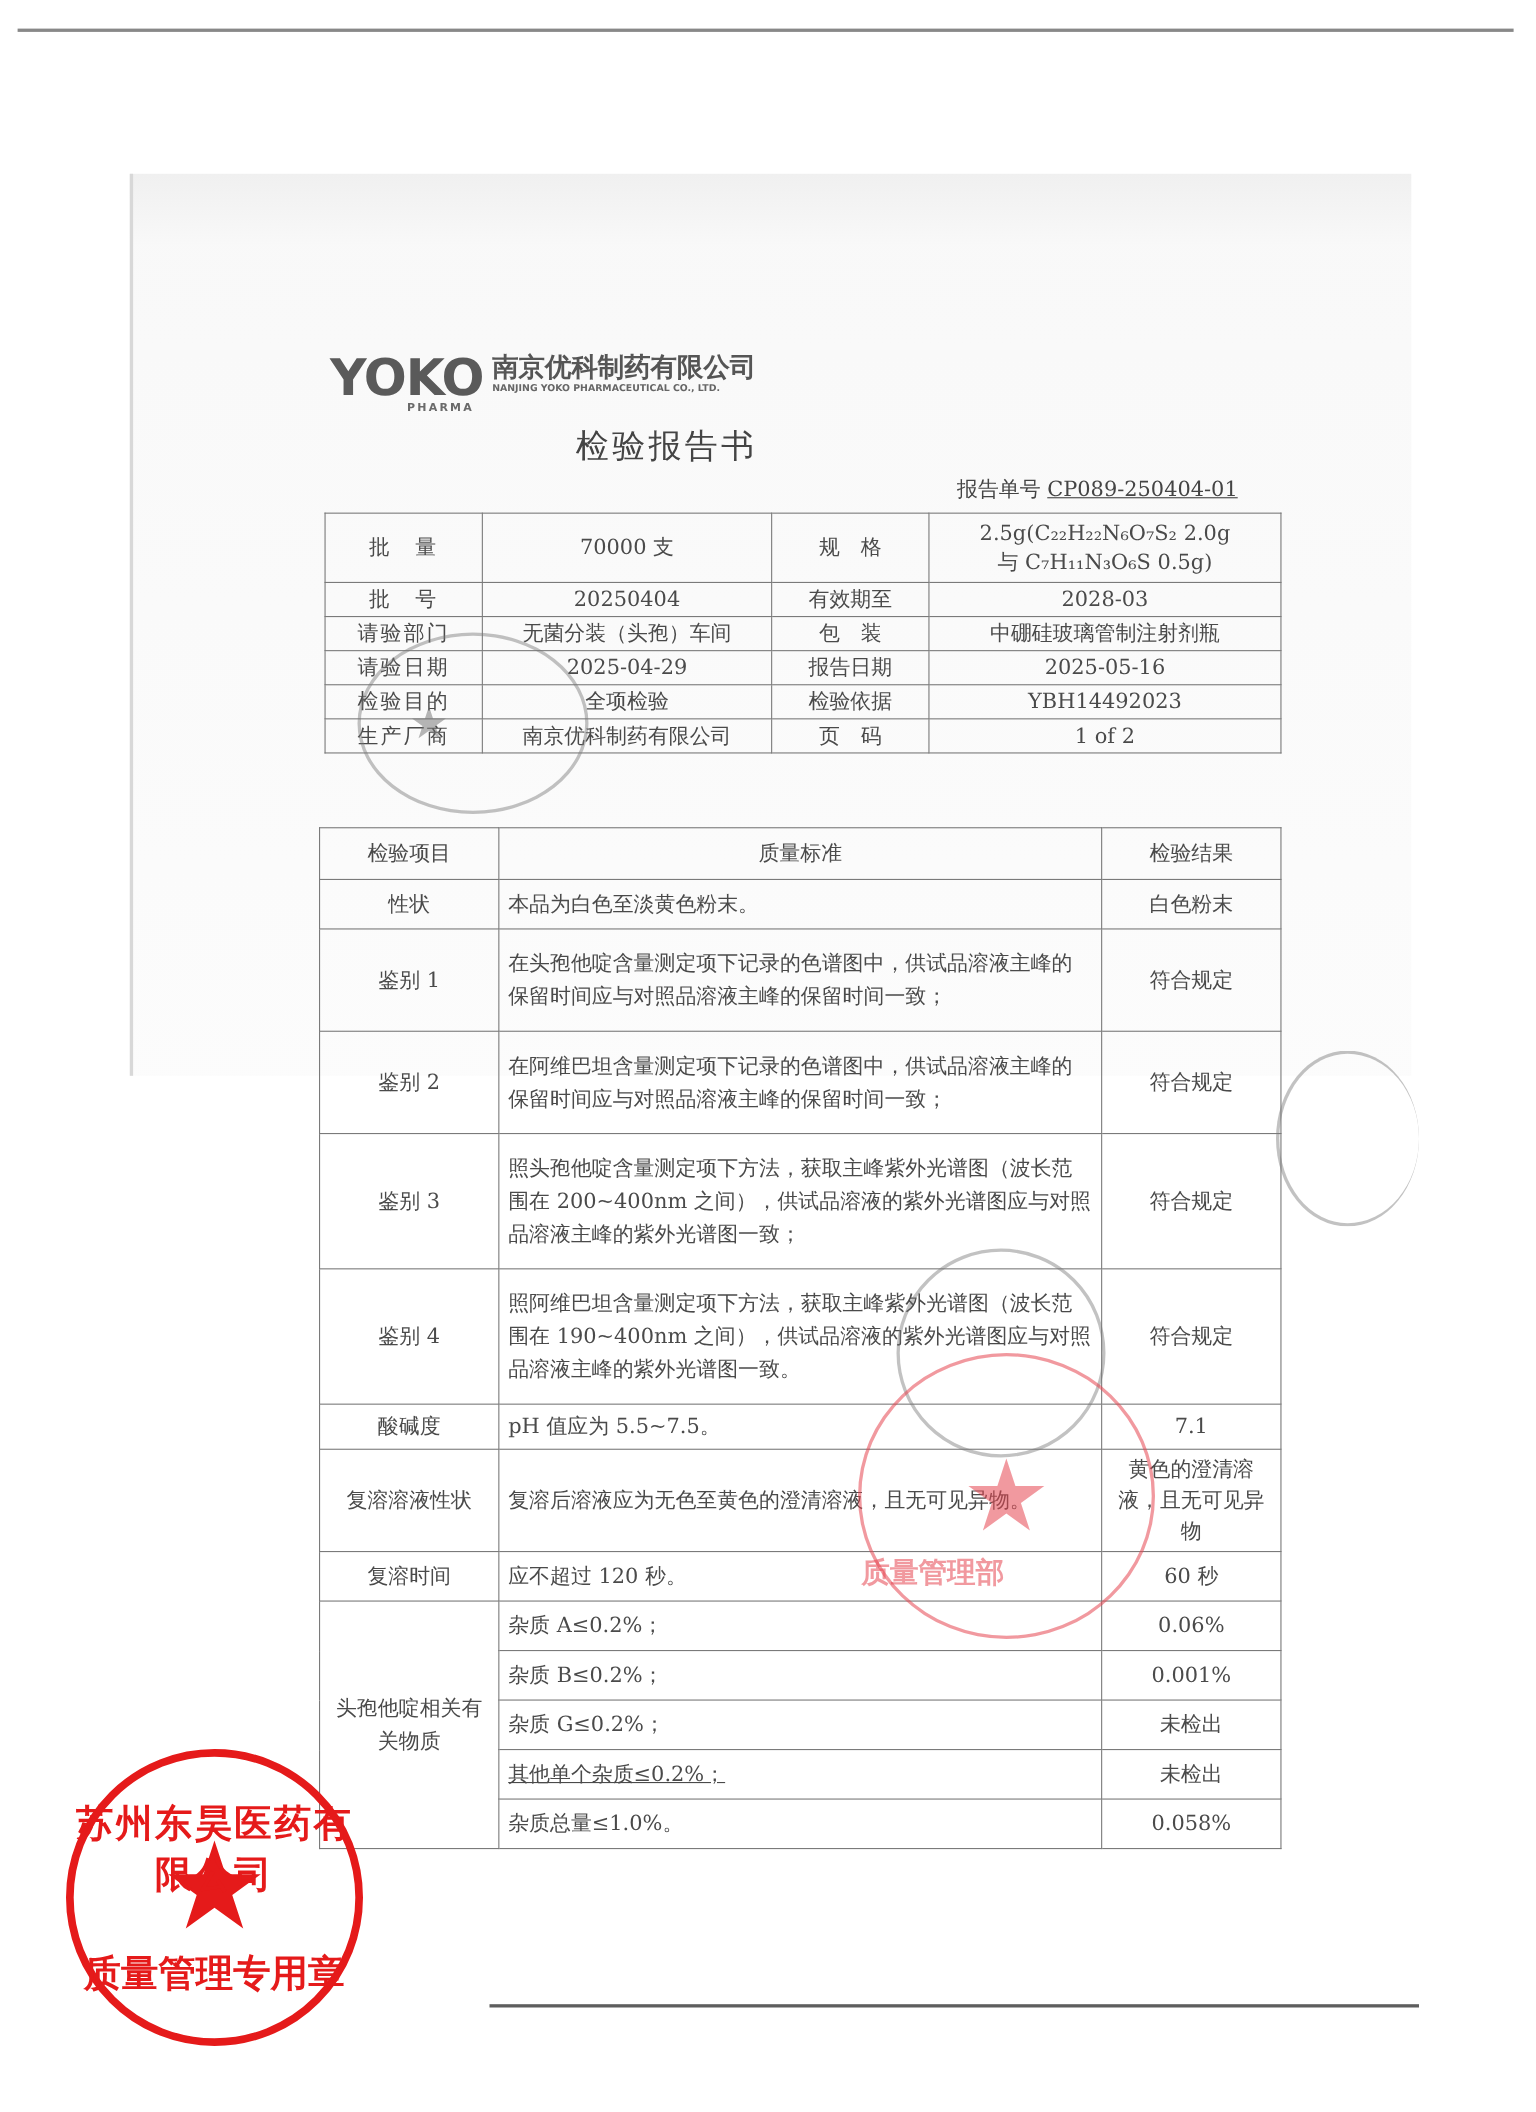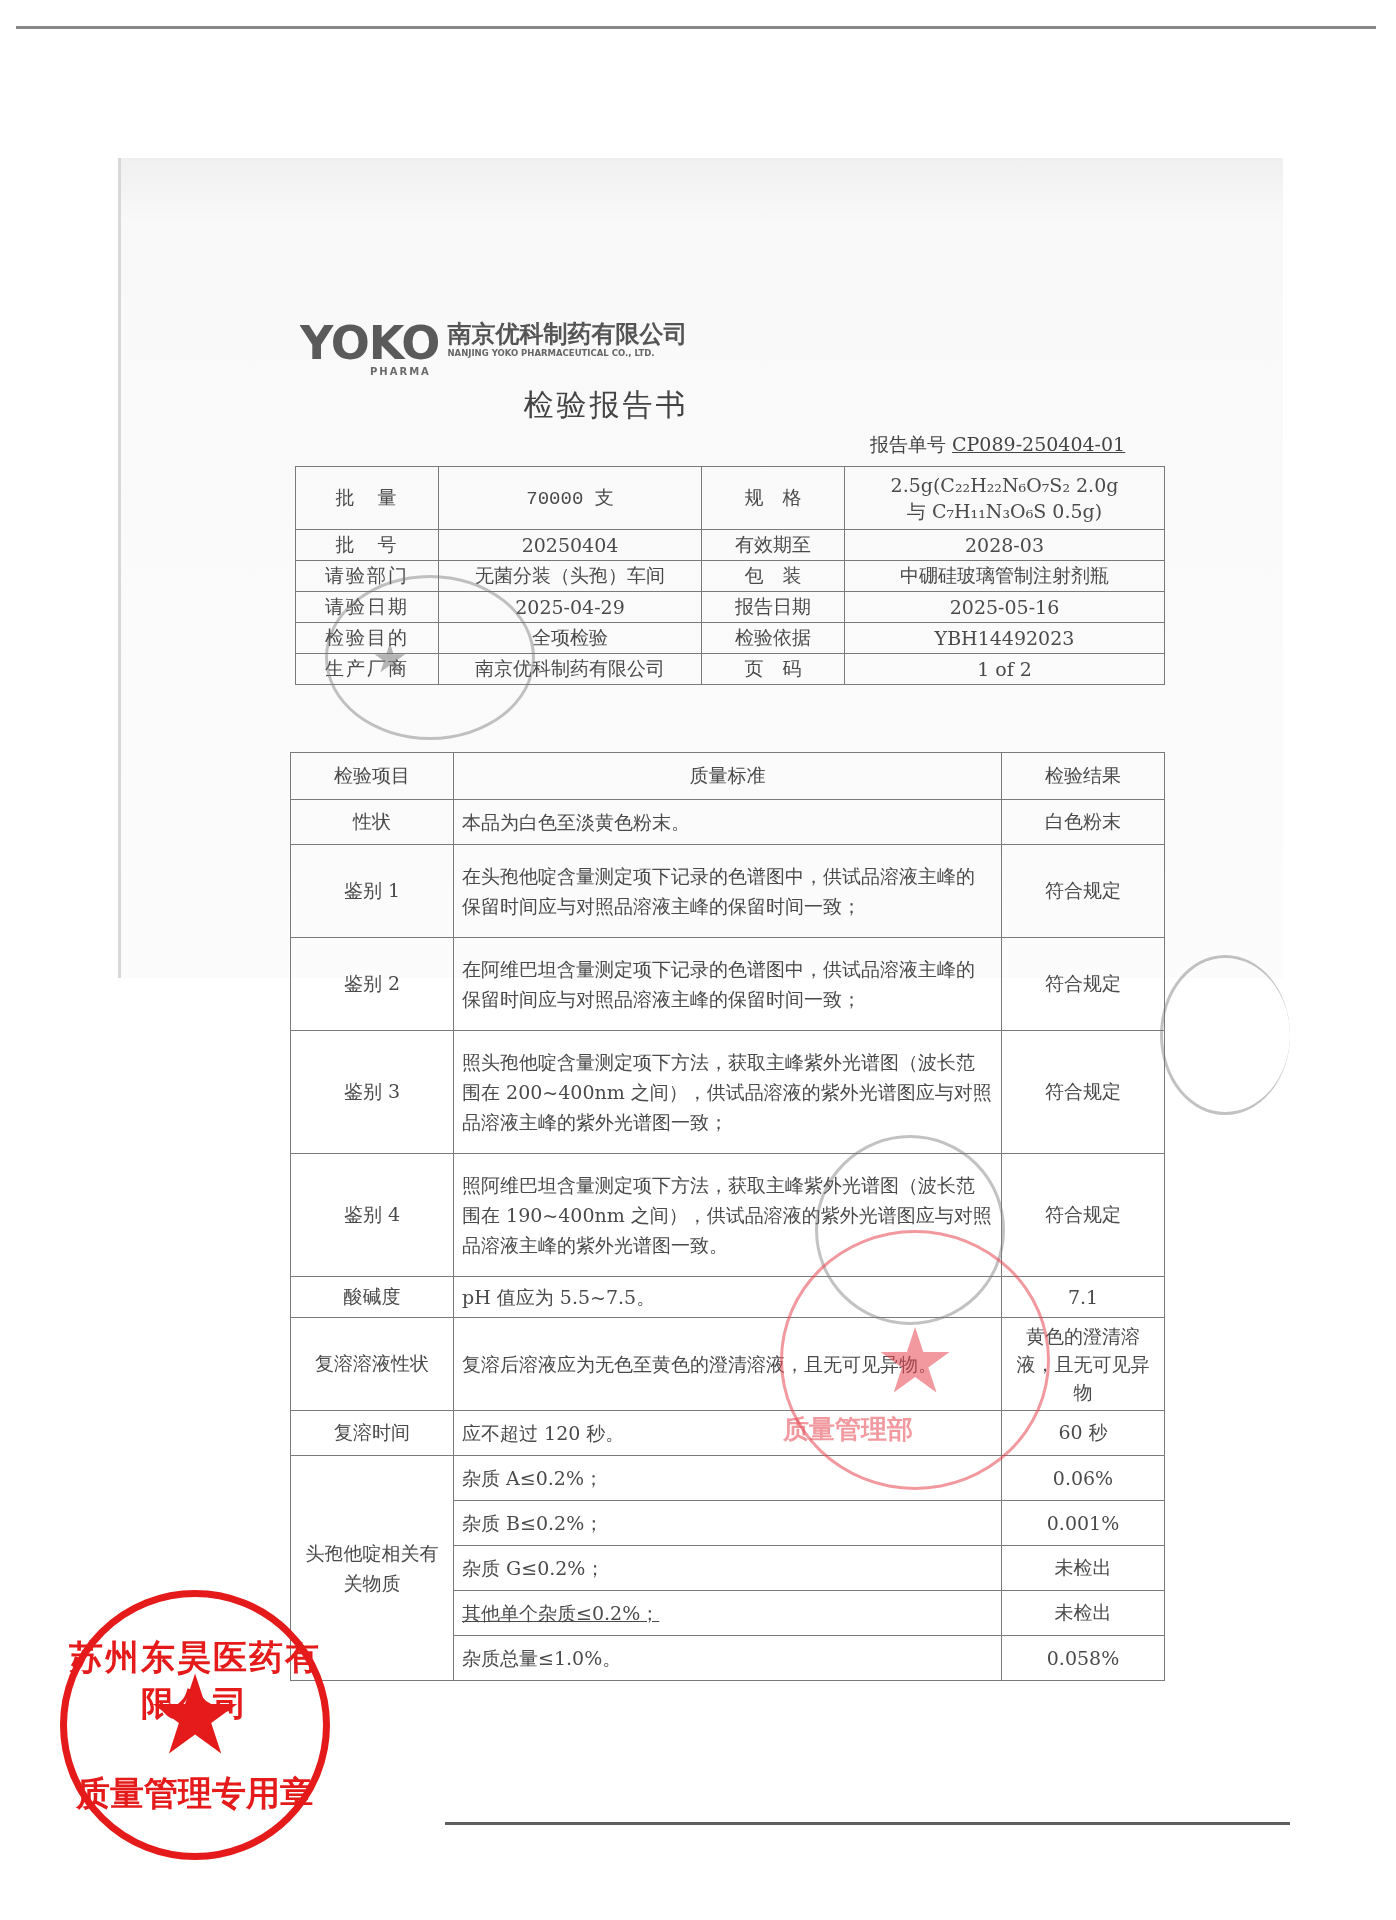--- a/index.html
+++ b/index.html
@@ -64,21 +64,21 @@
 <div class="doc-title">检验报告书</div>
 <div class="report-no">
   <span>报告单号</span>
   <span class="val">CP089-250404-01</span>
 </div>
 
 <table class="t1">
   <tbody>
   <tr>
     <td class="lbl" style="height:62px;">批　量</td>
-    <td style="width:250px;font-family:Liberation Mono, monospace;">70000 支</td>
+    <td style="width:250px;">70000 支</td>
     <td style="width:130px;">规　格</td>
     <td style="line-height:26px;">
       <div>2.5g(C₂₂H₂₂N₆O₇S₂ 2.0g</div>
       <div>与 C₇H₁₁N₃O₆S 0.5g)</div>
     </td>
   </tr>
   <tr>
     <td class="lbl">批　号</td>
     <td>20250404</td>
     <td>有效期至</td>

